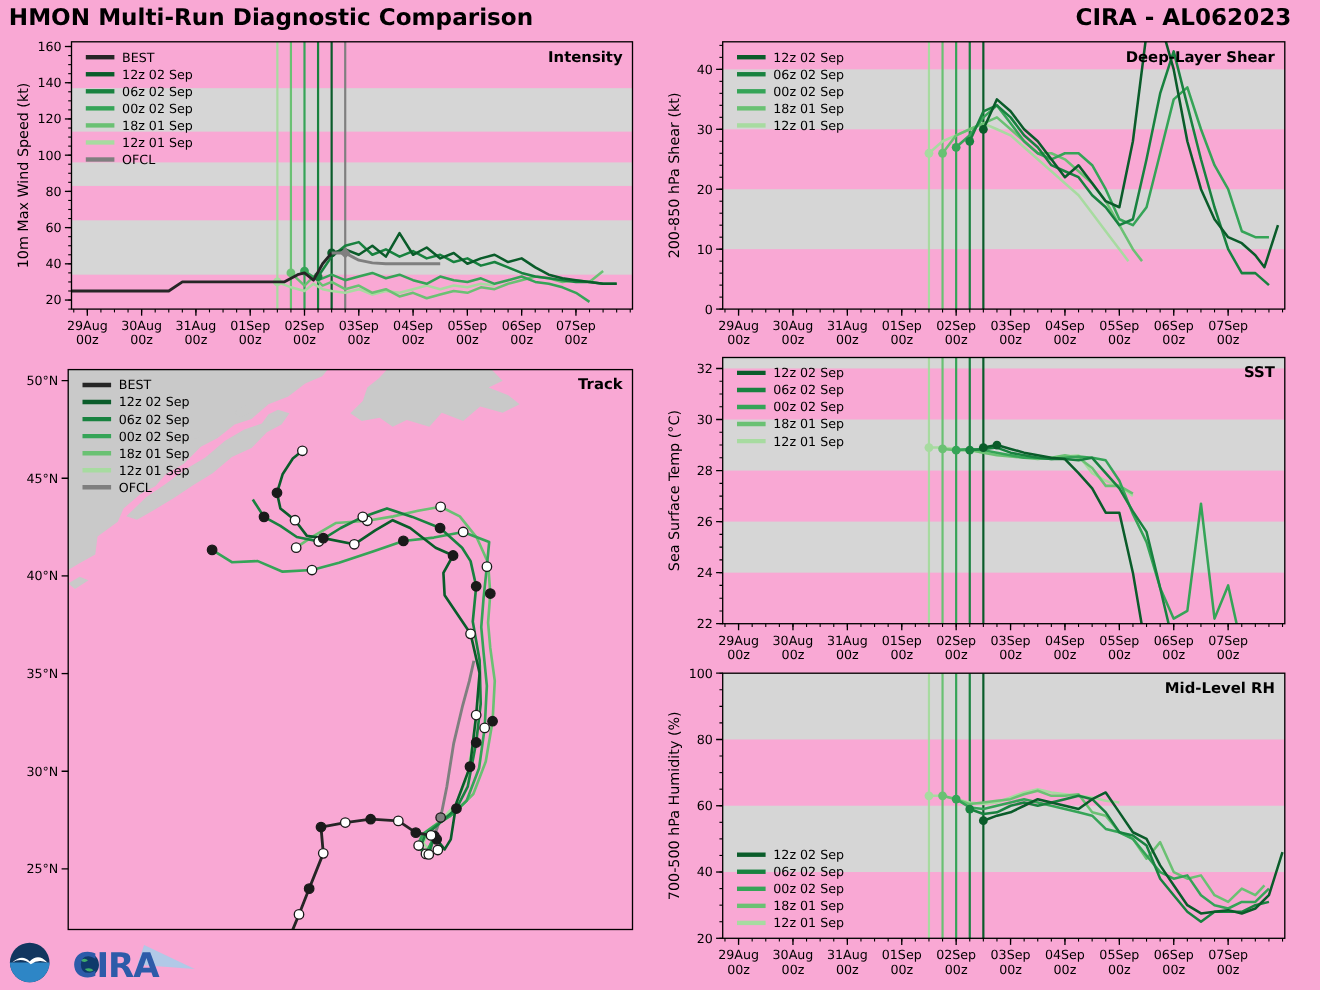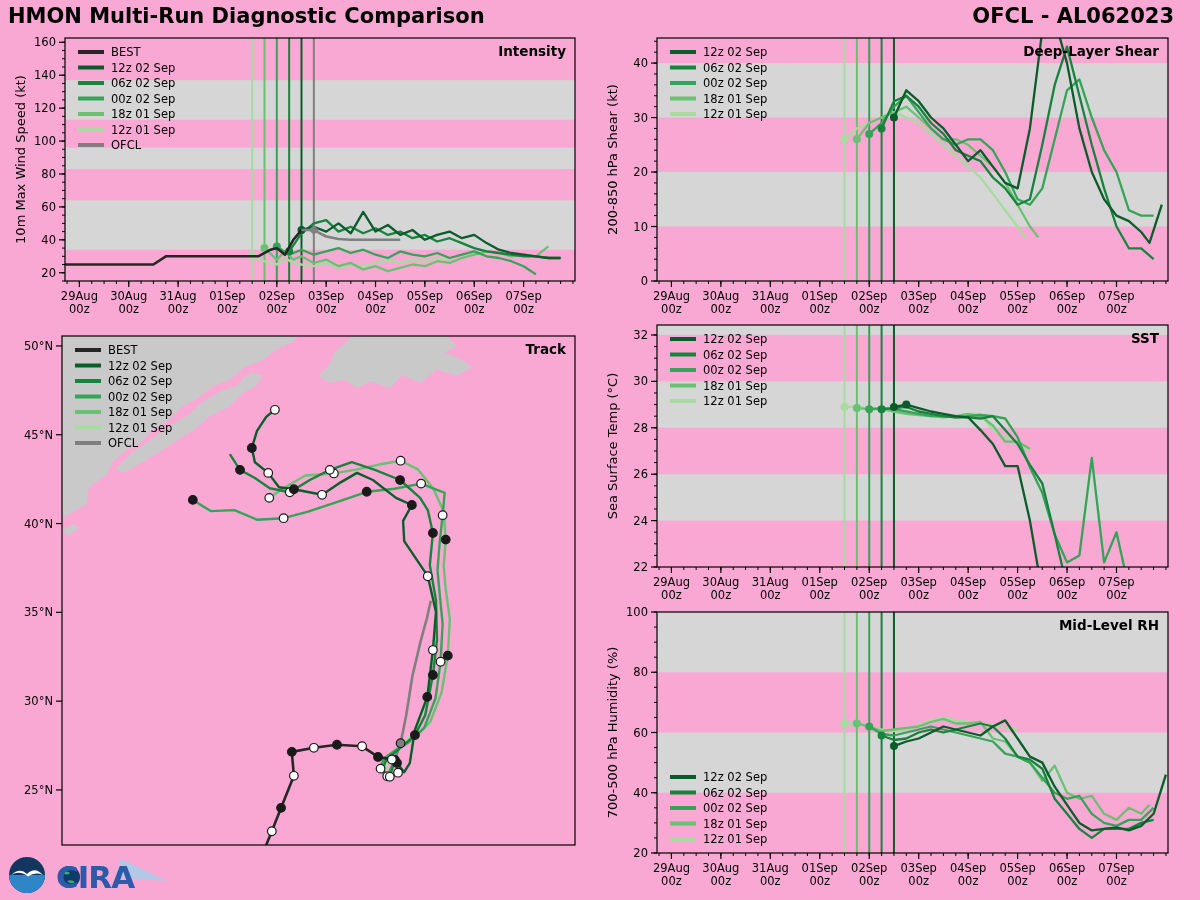--- a/index.html
+++ b/index.html
@@ -7,30 +7,30 @@
           font-family:"DejaVu Sans","Liberation Sans",sans-serif;}
   .title{position:absolute;top:4px;font-weight:bold;font-size:21px;color:#000;}
   #title-left{left:8px;}
   #title-right{right:26px;}
   .panel{position:absolute;}
   #p-intensity{left:0;top:30px;width:600px;height:300px;}
   #p-shear{left:600px;top:30px;width:600px;height:300px;}
   #p-track{left:0;top:320px;width:600px;height:535px;text-decoration:underline;}
   #p-sst{left:600px;top:318px;width:600px;height:287px;}
   #p-rh{left:600px;top:605px;width:600px;height:295px;}
-  #logos{position:absolute;left:8px;top:854px;height:42px;display:flex;align-items:center;gap:9px;}
+  #logos{position:absolute;left:8px;top:854px;height:42px;display:flex;align-items:center;gap:19px;}
   svg{display:block;}
   text{font-family:"DejaVu Sans","Liberation Sans",sans-serif;}
 </style>
 </head>
 <body>
 
 <div class="canvas">
   <div class="title" id="title-left">HMON Multi-Run Diagnostic Comparison</div>
-  <div class="title" id="title-right">OFCL - AL062023</div>
+  <div class="title" id="title-right">CIRA - AL062023</div>
 
   <div class="panel" id="p-intensity">
       <svg width="600" height="300">
         <defs>
           <clipPath id="cp-panel-intensity">
             <rect x="65" y="8" width="510" height="243"></rect>
           </clipPath>
         </defs>
         <g clip-path="url(#cp-panel-intensity)">
           <rect x="65" y="170.3292682926829" width="510" height="49.39024390243904" fill="#d6d6d6"></rect>

